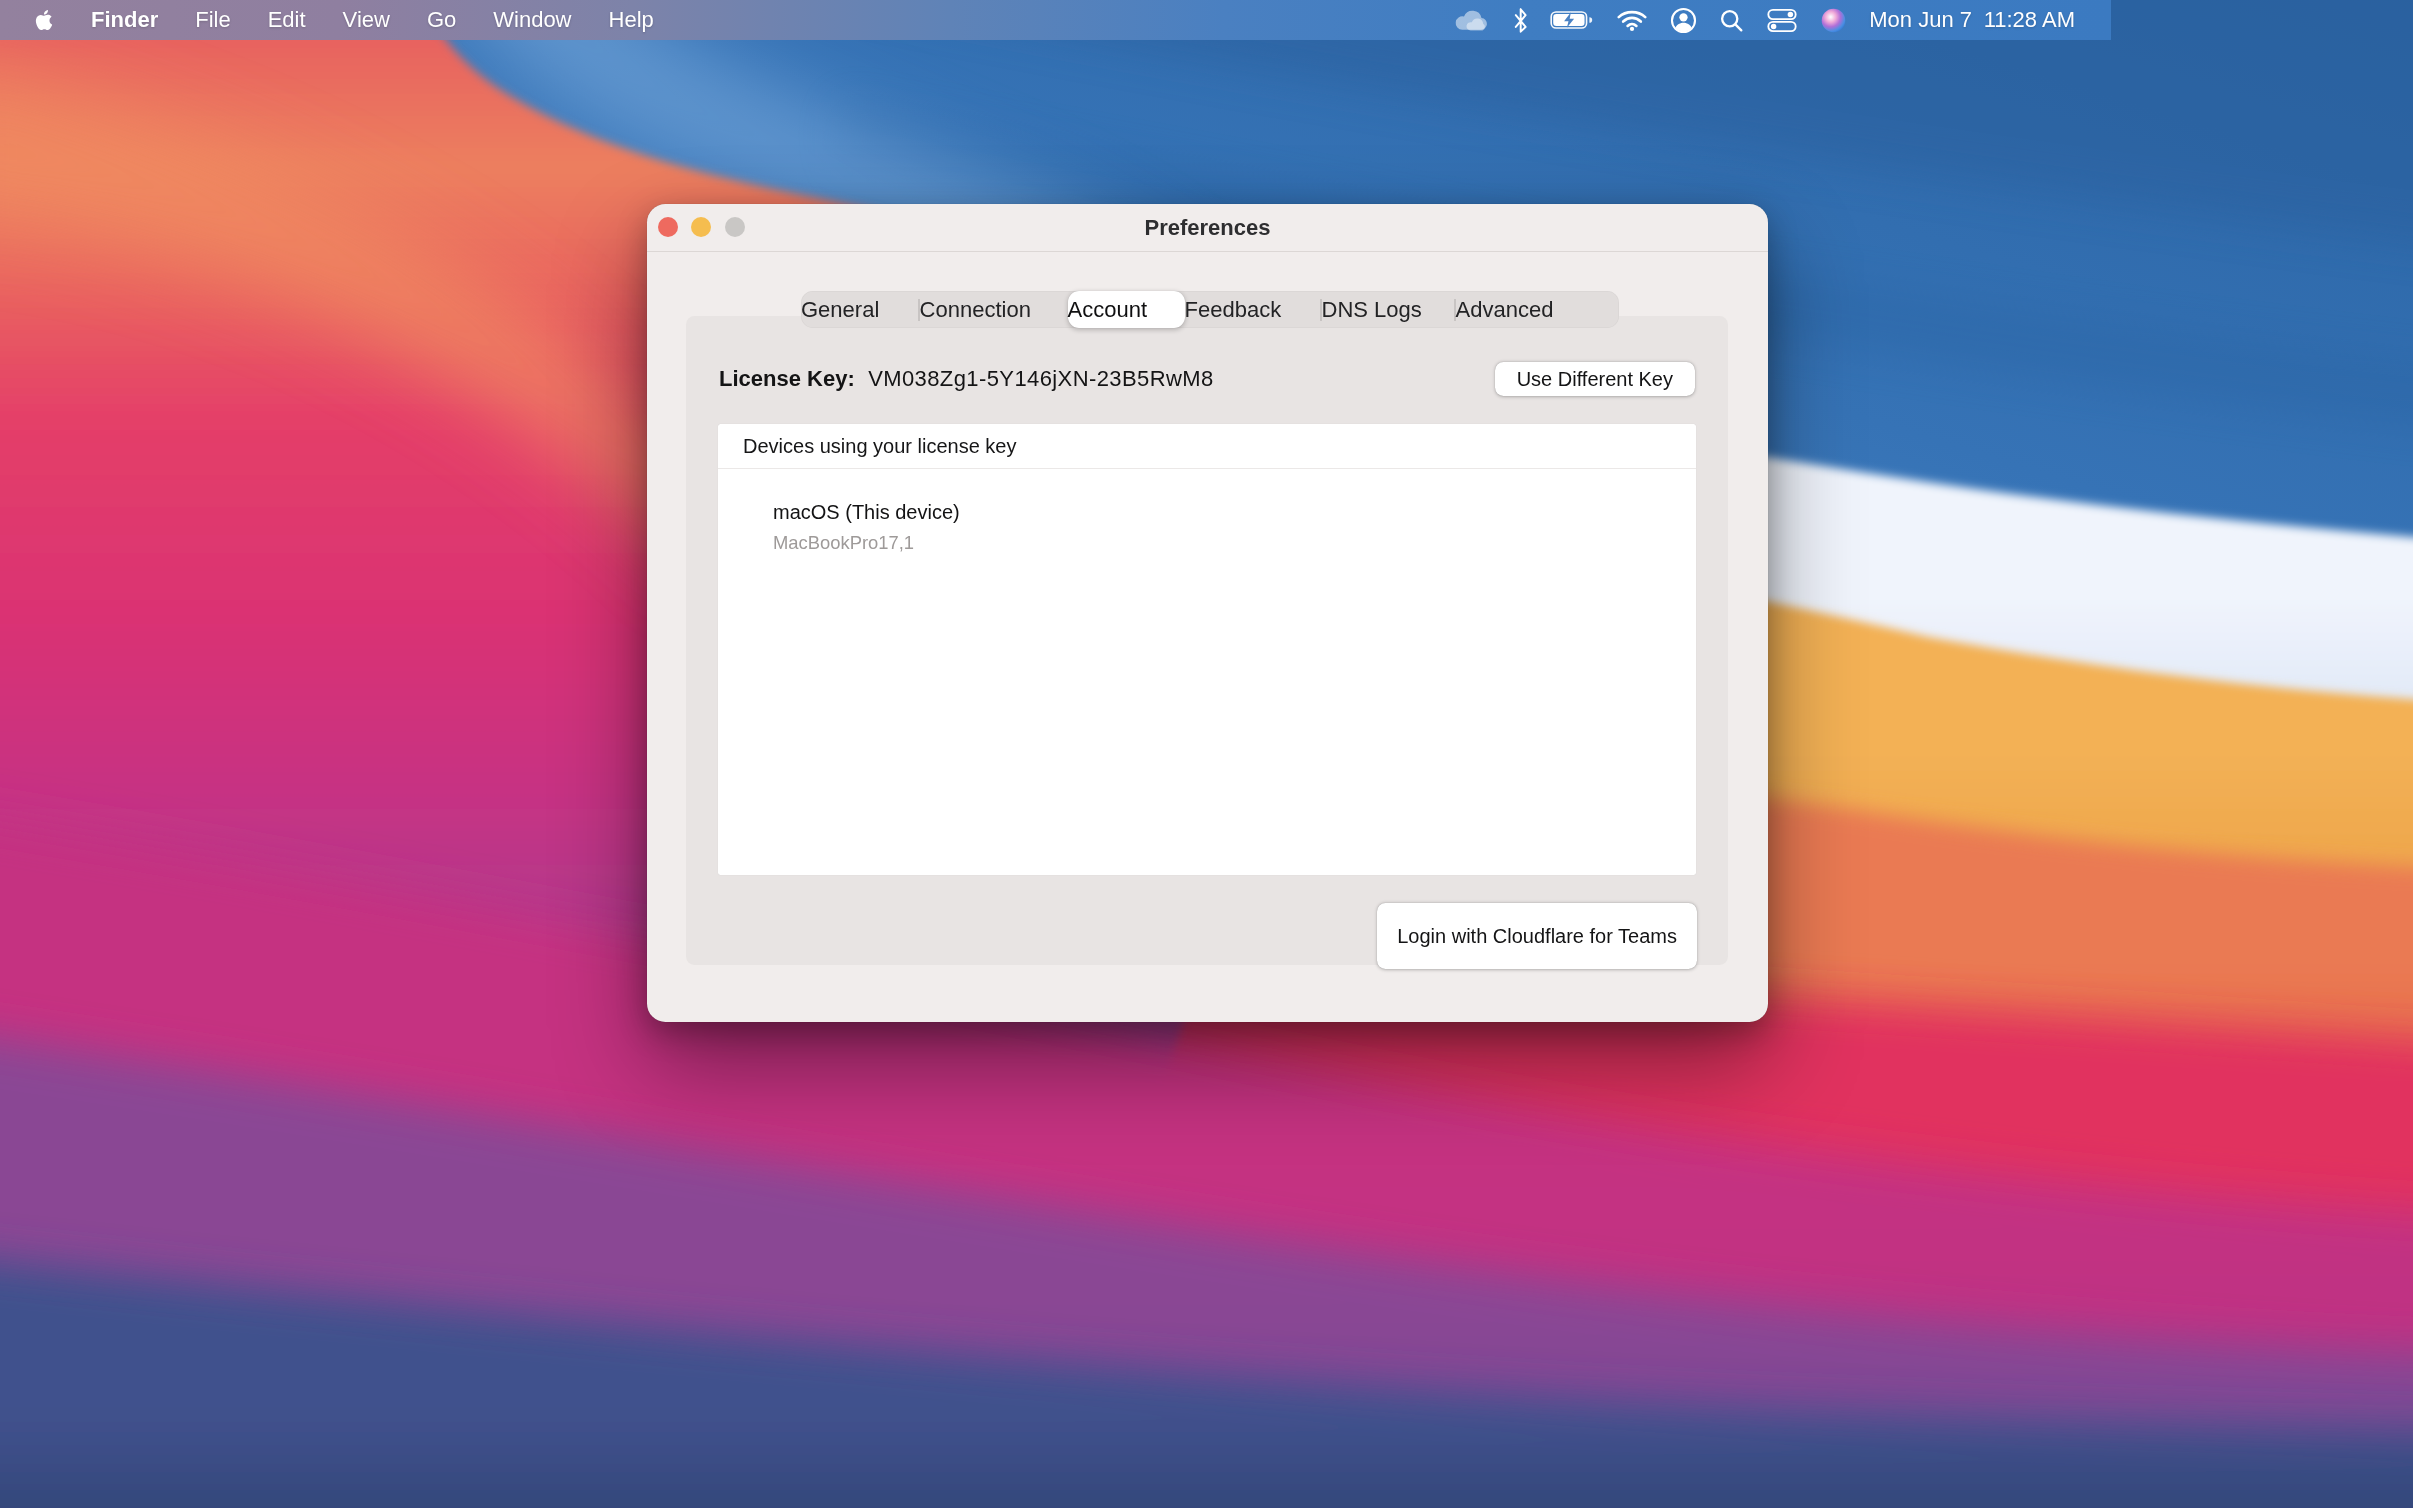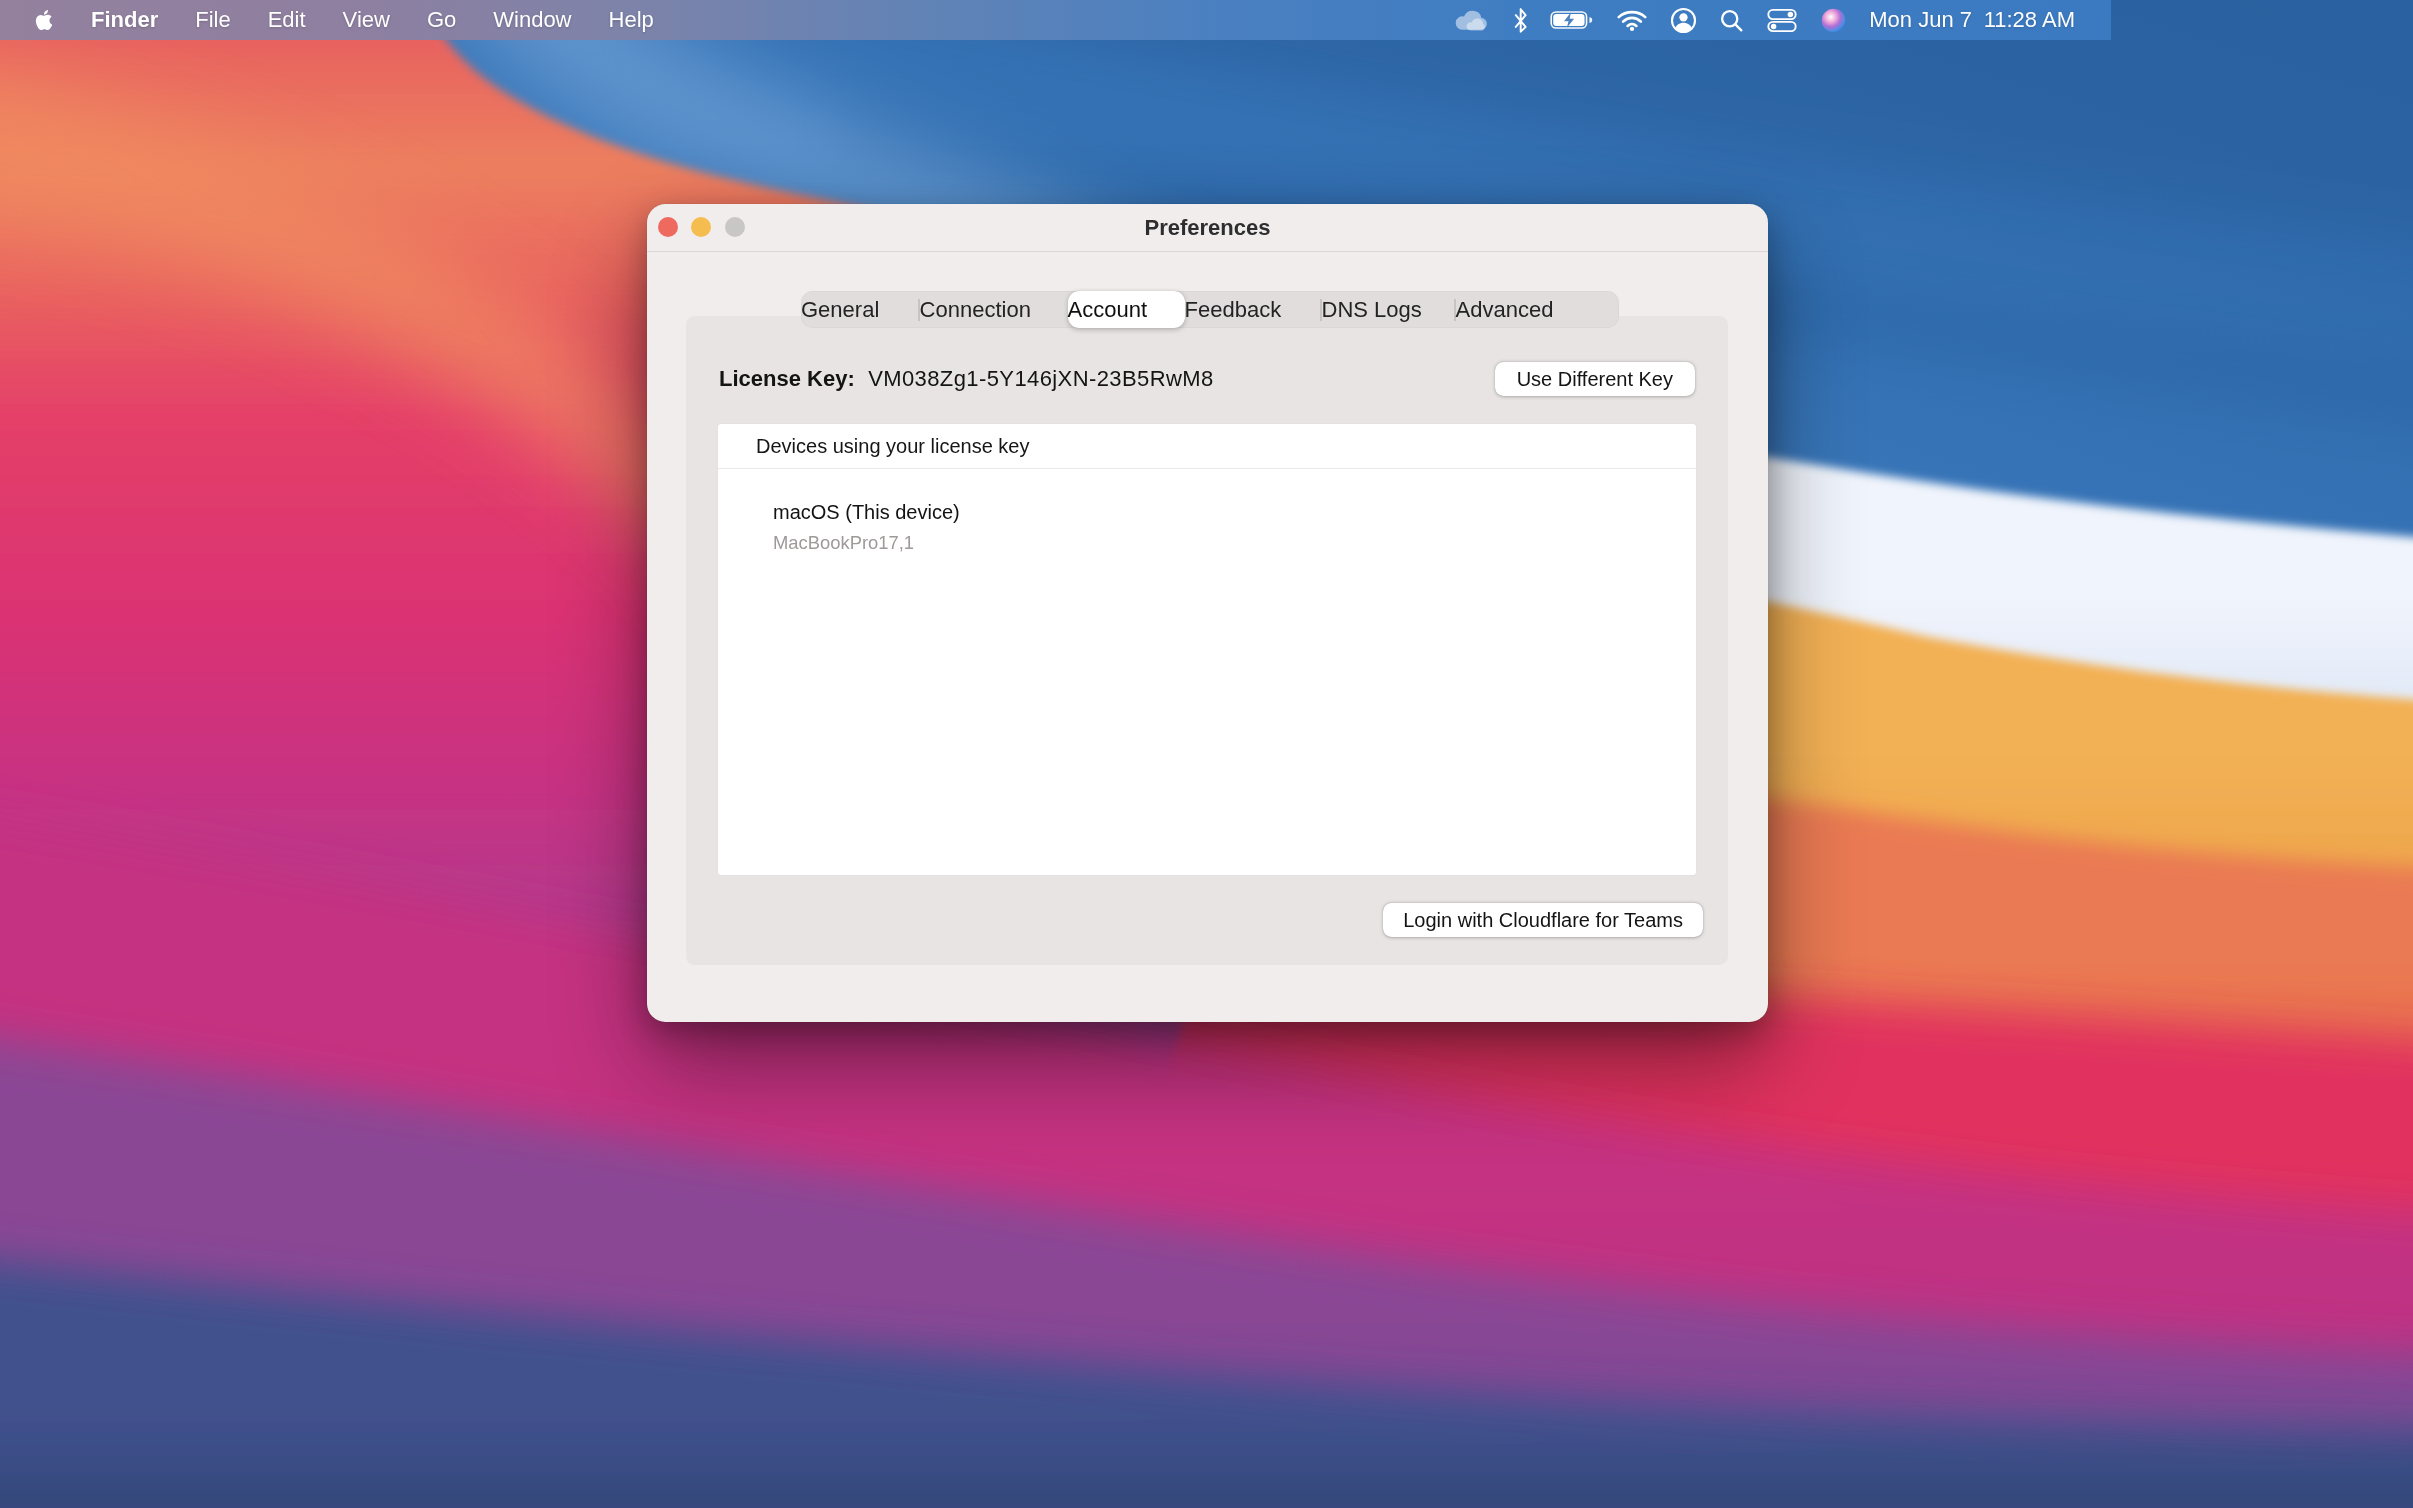--- a/index.html
+++ b/index.html
@@ -48,26 +48,26 @@
   .license-row{position:absolute;left:33px;right:33px;top:46px;height:34px;
     display:flex;align-items:center;}
   .license-label{font-size:22px;font-weight:700;color:#141415;}
   .license-value{font-size:22px;color:#141415;margin-left:13.4px;letter-spacing:0.4px;}
   .btn{background:#fff;border-radius:8.4px;color:#141415;font-size:20px;
     display:flex;align-items:center;justify-content:center;
     box-shadow:0 0.8px 3.4px rgba(0,0,0,.25),0 0 0.8px rgba(0,0,0,.25);white-space:nowrap;}
   .btn-key{margin-left:auto;height:34px;padding:0 22px;}
   .devices-box{position:absolute;left:32px;top:108px;width:978px;height:451px;
     background:#ffffff;border-radius:2.5px;box-shadow:0 0 0.8px rgba(0,0,0,.18);}
-  .devices-header{height:44px;line-height:44px;padding-left:38px;font-size:20px;color:#161617;
+  .devices-header{height:44px;line-height:44px;padding-left:25px;font-size:20px;color:#161617;
     border-bottom:1.7px solid #ebe8e7;}
   .device-item{padding:32px 0 0 55px;}
   .device-name{font-size:20px;color:#131314;}
   .device-model{font-size:18.4px;color:#9e9a99;margin-top:7.5px;}
-  .btn-teams{position:absolute;right:25px;top:587px;height:34px;padding:0 20px;}
+  .btn-teams{position:absolute;right:31px;top:587px;height:34px;padding:16px 20px;}
 </style>
 </head>
 <body>
 
 <div class="stage">
 
   <div class="wallpaper">
     <svg viewBox="0 0 2880 1800" preserveAspectRatio="none">
       <defs>
         <linearGradient id="sky" x1="85%" y1="0%" x2="22%" y2="95%">

